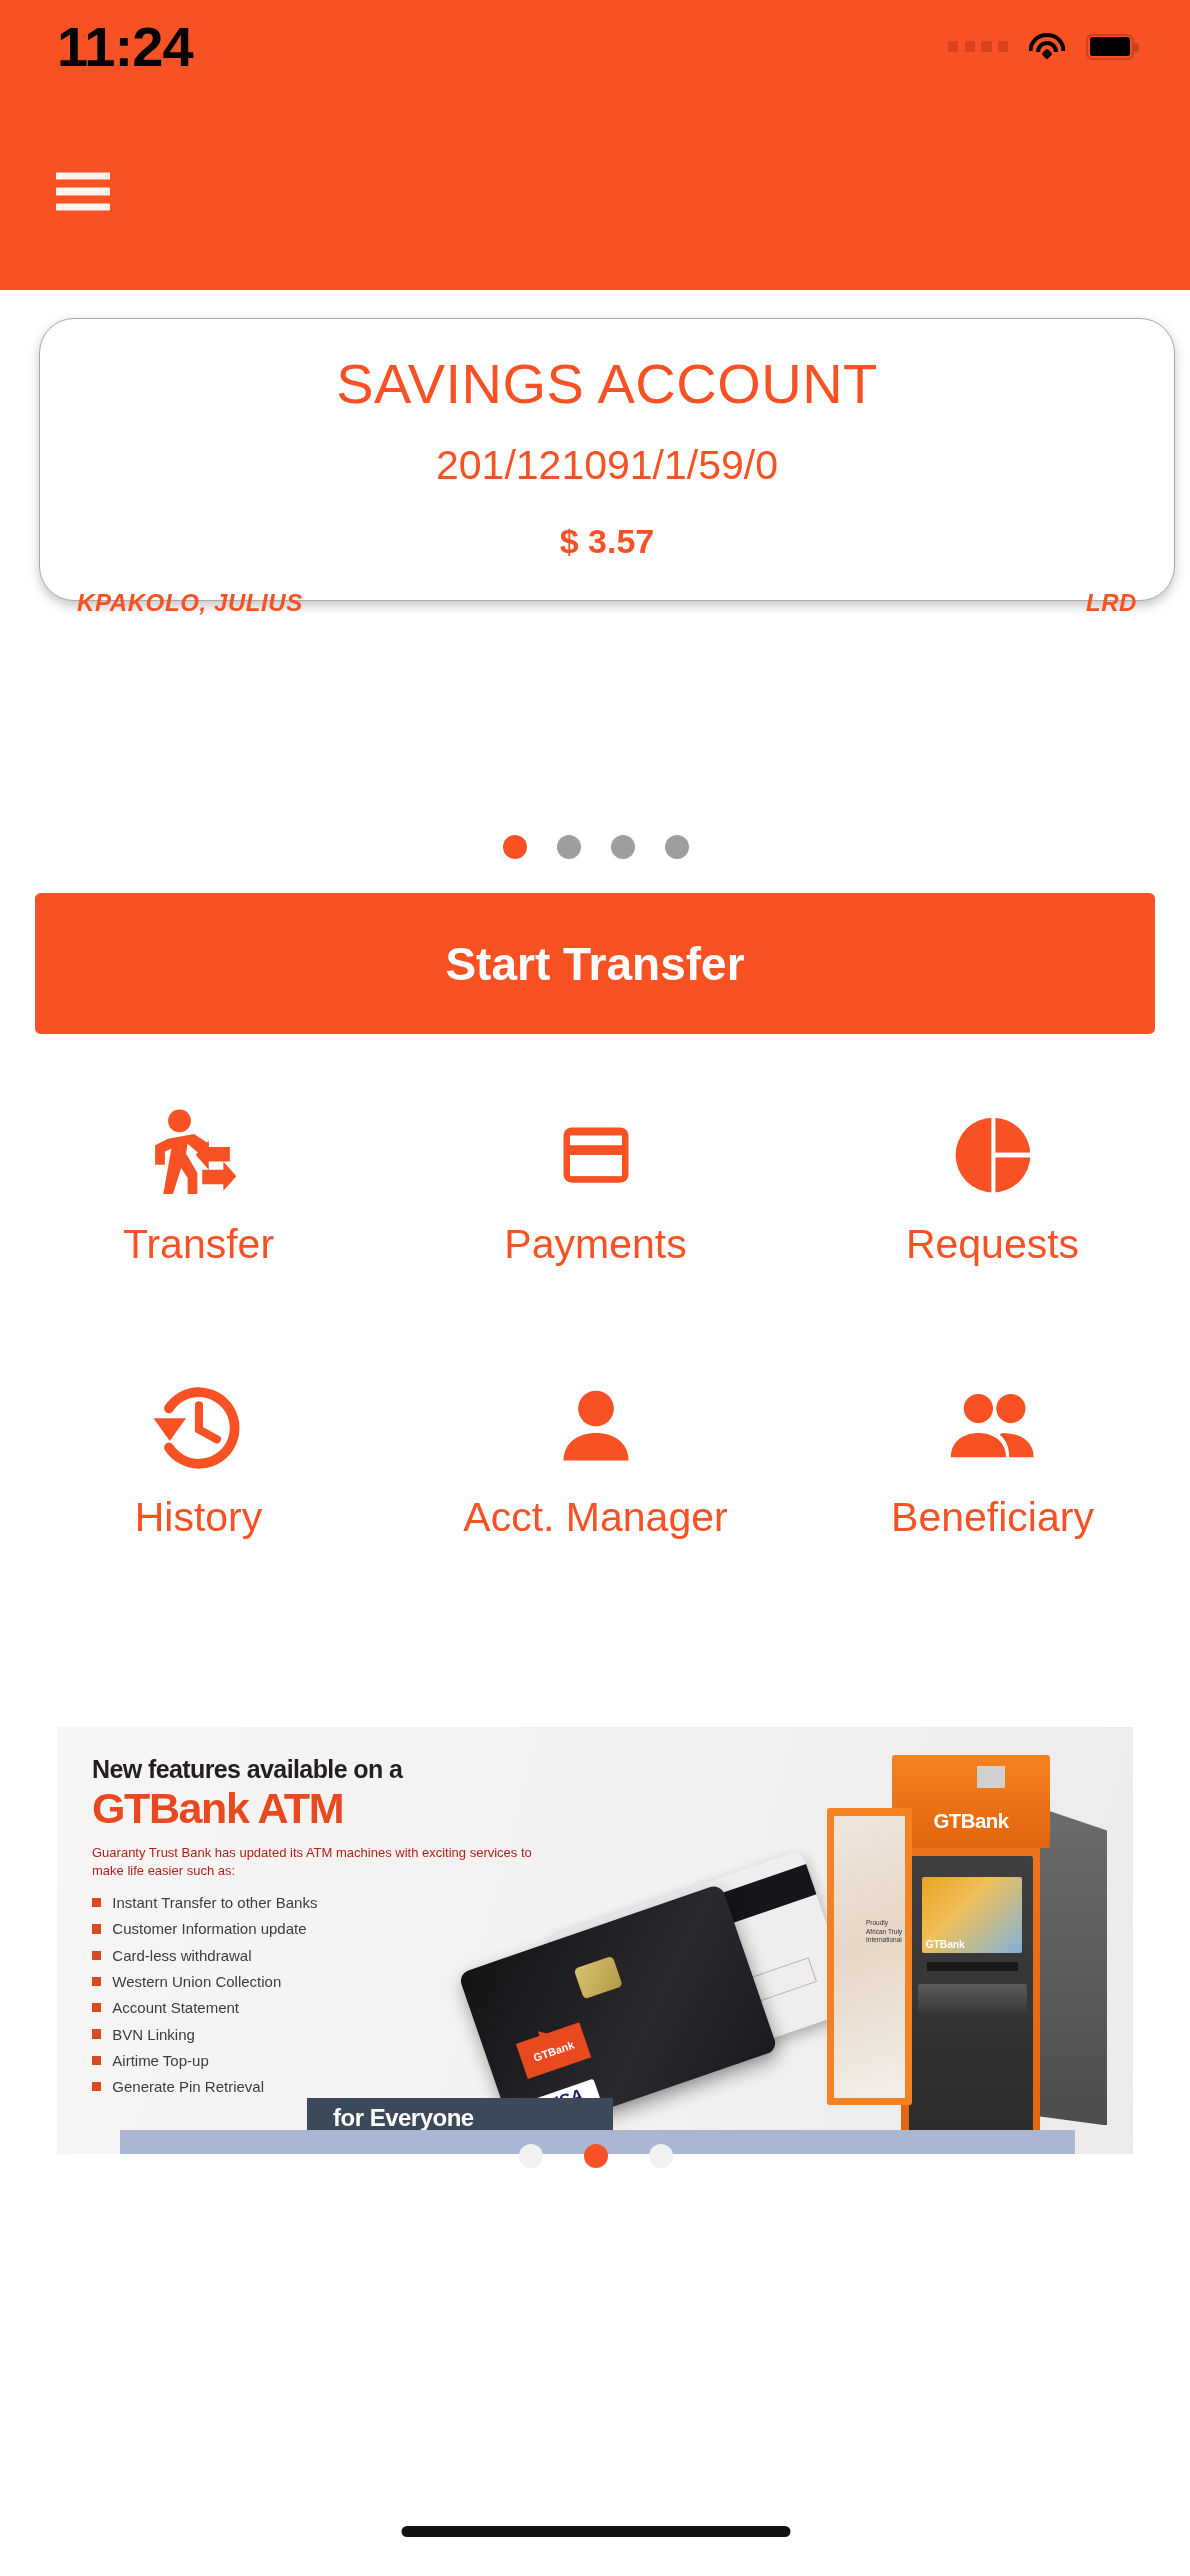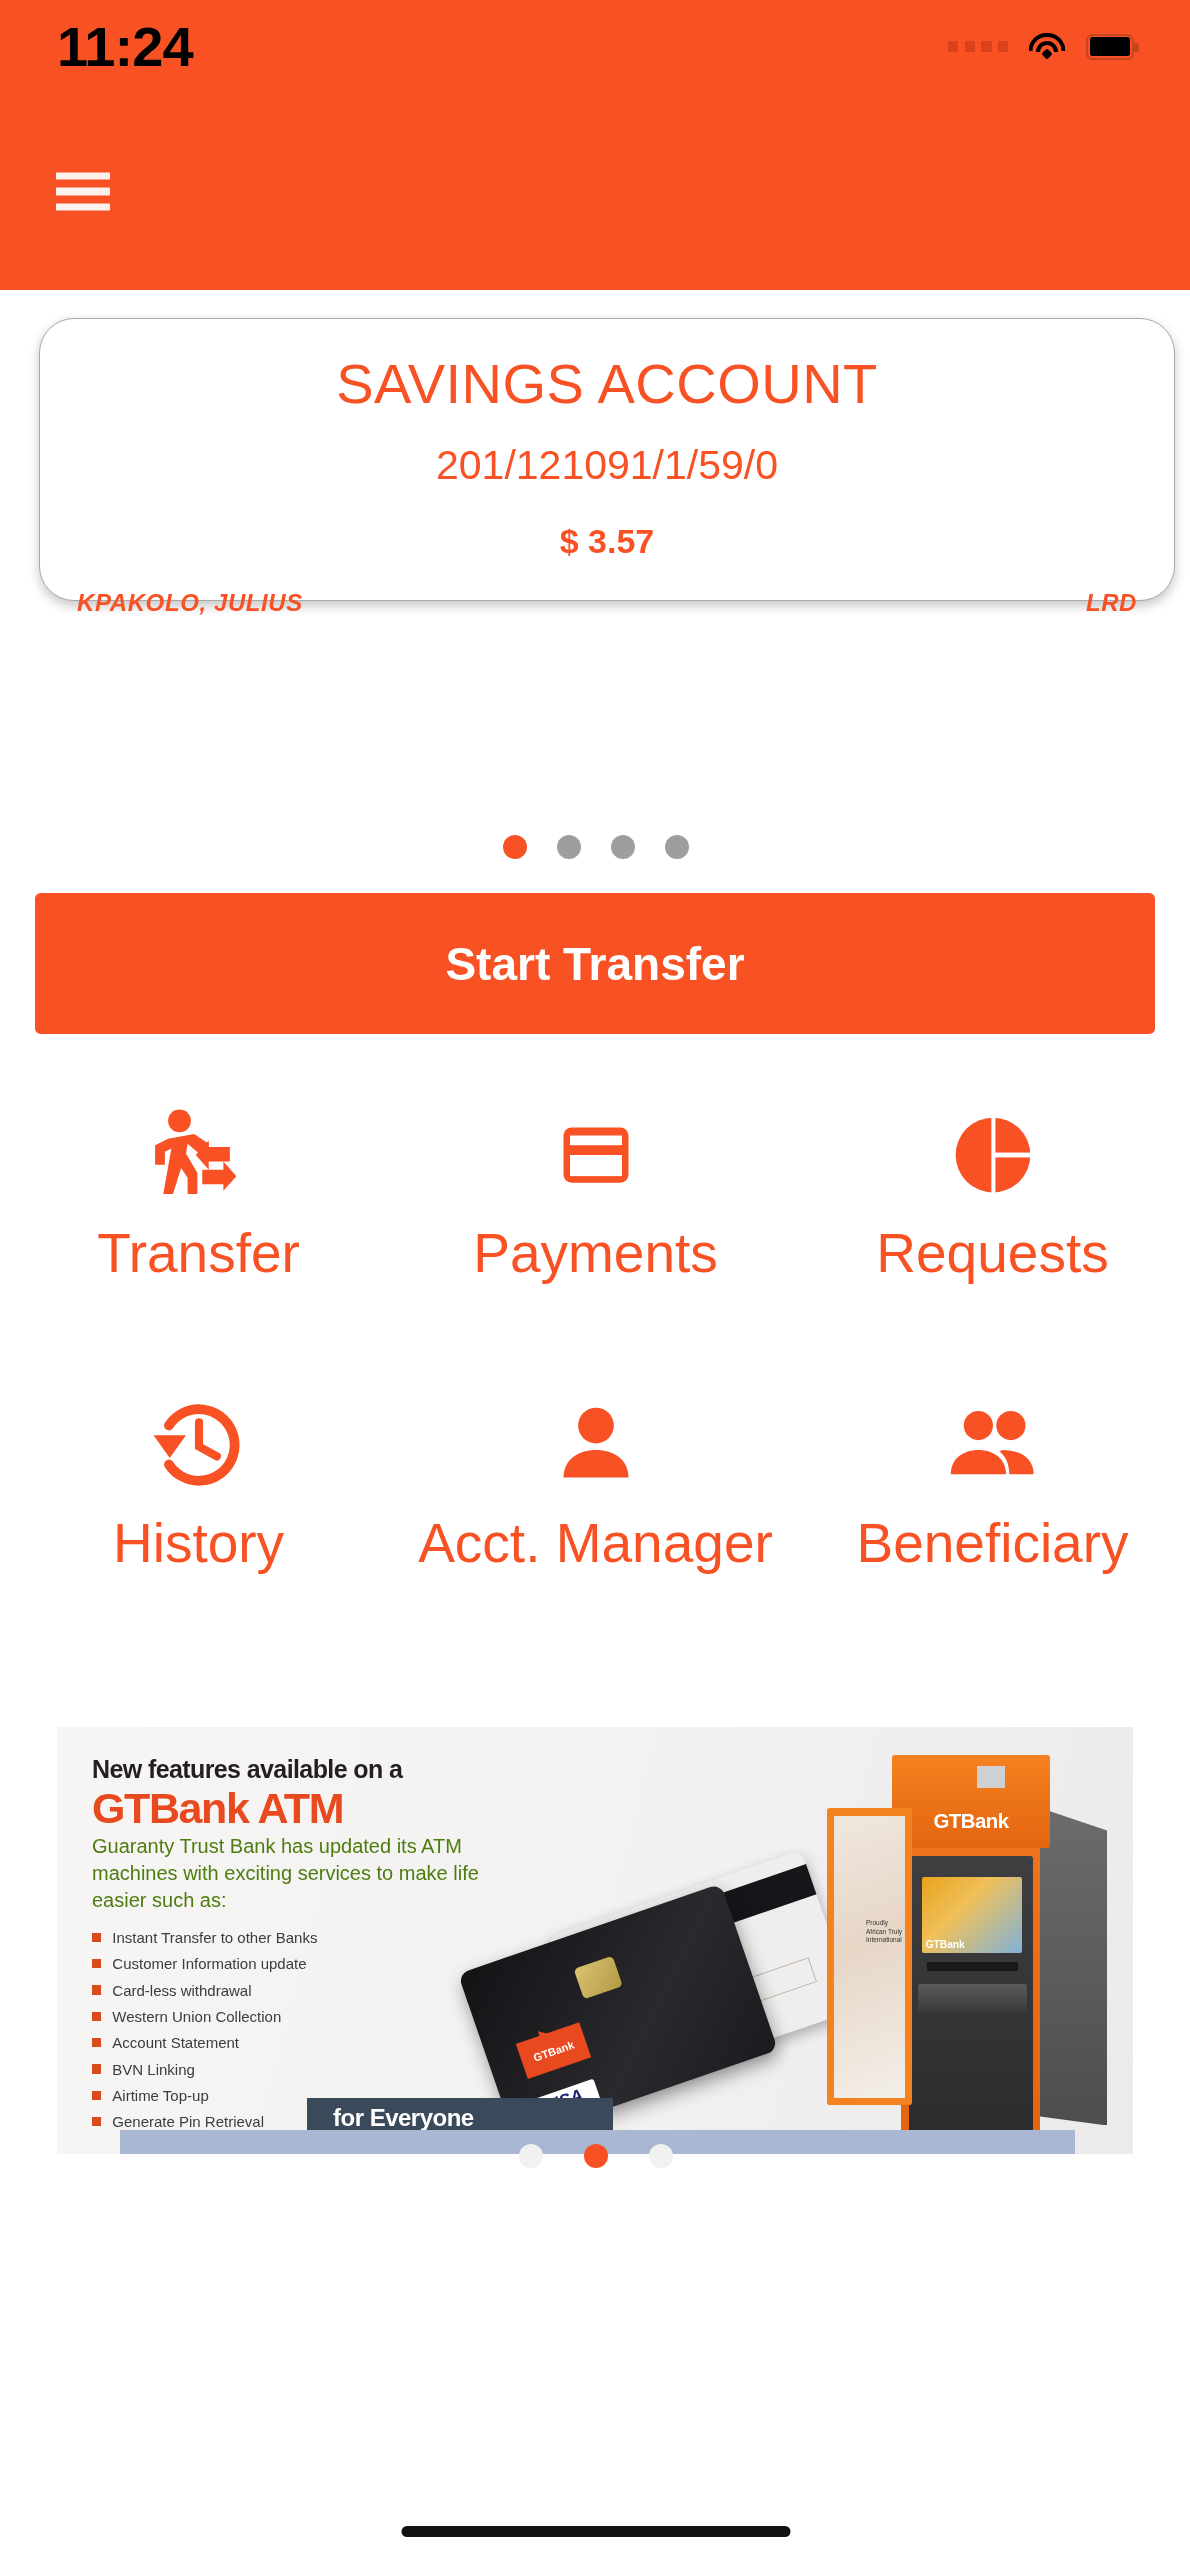--- a/index.html
+++ b/index.html
@@ -80,34 +80,34 @@
     font-family:"Liberation Sans", sans-serif; cursor:pointer;
   }
 
   
   .grid { position:absolute; left:0; top:1099px; width:1191px; }
   .grid-row { display:flex; }
   .grid-row + .grid-row { margin-top:104px; }
   .gi { flex:1; display:flex; flex-direction:column;
     align-items:center; justify-content:flex-end; cursor:pointer; }
   .gi .ico { height:111px; display:flex; align-items:center; justify-content:center; }
-  .gi .lbl { color:#F75124; font-size:55px; margin-top:11px; white-space:nowrap; }
+  .gi .lbl { color:#F75124; font-size:41px; margin-top:11px; white-space:nowrap; }
 
   
   .promo {
     position:absolute; left:57px; top:1727px; width:1076px; height:427px;
     overflow:hidden; background:#f4f3f2;
   }
   .promo-inner { position:absolute; inset:0;
     background:linear-gradient(105deg,#f7f6f5 0%,#f2f1f0 55%,#eceaea 100%); }
   .promo-txt { position:absolute; left:35px; top:28px; width:445px; }
   .pl1 { font-size:25px; font-weight:700; color:#231f20; letter-spacing:-0.6px; }
   .pl2 { font-size:43px; font-weight:700; color:#E8491E; letter-spacing:-1.4px;
     line-height:1.05; margin-top:1.9px; }
-  .pl3 { font-size:20px; color:#4d7c0f; line-height:1.35; margin-top:2px; }
+  .pl3 { font-size:13px; color:#b91c1c; line-height:1.35; margin-top:13px; }
   .plist { margin-top:15px; }
   .plist li { list-style:none; display:flex; align-items:center;
     gap:11px; font-size:15px; color:#3d3b3b; margin-bottom:9.3px; }
   .plist li:before { content:""; width:9.3px; height:9.3px; background:#D94A1E; flex:none; }
 
   
   .pcards { position:absolute; left:422px; top:162px; width:389px; height:241px; }
   .pcard-w { position:absolute; left:88px; top:0; width:269px; height:169px;
     background:#f0eeec; border-radius:11px; transform:rotate(-19deg);
     box-shadow:0 5.6px 13px rgba(0,0,0,.28); }

